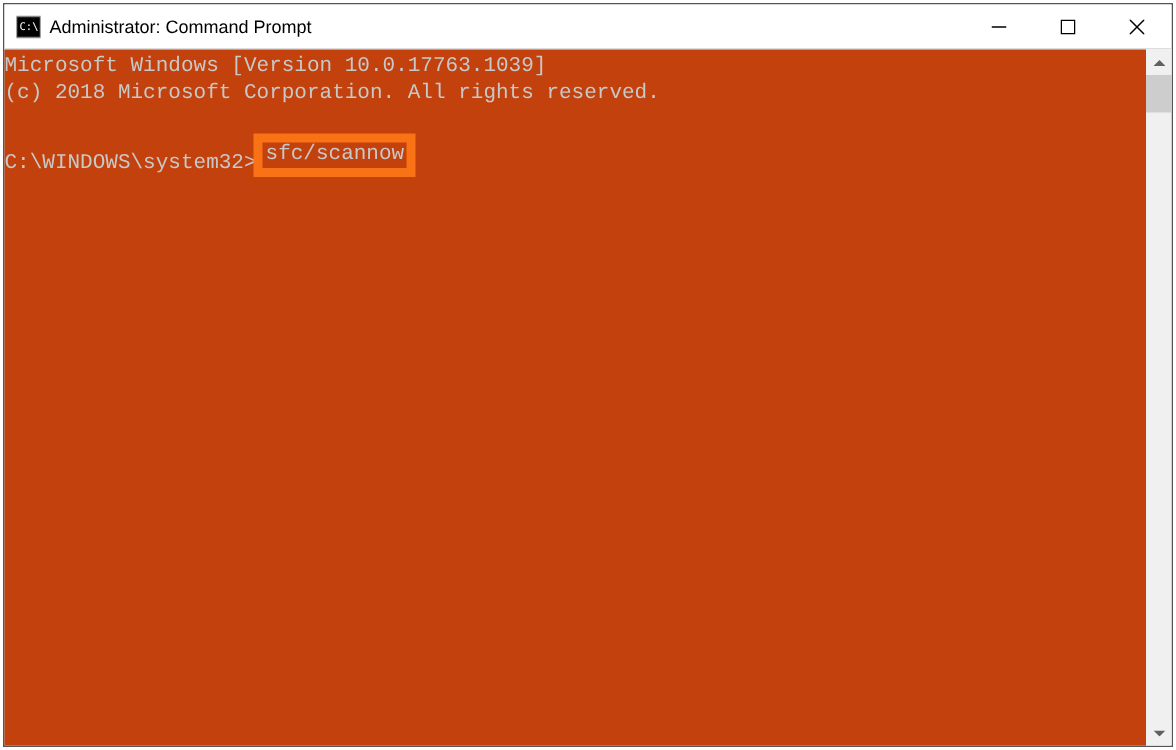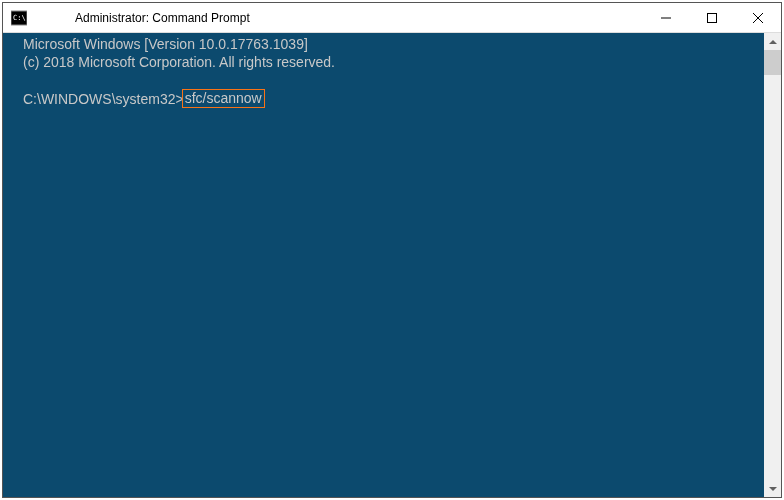--- a/index.html
+++ b/index.html
@@ -32,21 +32,20 @@
       margin-left: 8px;
       margin-right: 6px;
       display: flex;
       align-items: center;
       justify-content: center;
     }
     .titlebar-title {
       font-size: 12px;
       color: #000;
       flex: 1;
-      margin-left: 42px;
     }
     .window-controls {
       display: flex;
       height: 100%;
     }
     .window-btn {
       width: 46px;
       height: 30px;
       display: flex;
       align-items: center;
@@ -57,26 +56,26 @@
     .terminal-area {
       position: absolute;
       top: 30px;
       left: 0;
       right: 0;
       bottom: 0;
       display: flex;
     }
     .terminal {
       flex: 1;
-      background: #0c4a6e;
+      background: #c2410c;
       color: #c8c8c8;
-      font-family: Liberation Sans, sans-serif;
+      font-family: Liberation Mono, monospace;
       font-size: 14px;
       line-height: 18px;
-      padding: 2px 20px;
+      padding: 2px 0;
       white-space: pre;
       overflow: hidden;
     }
     .scrollbar {
       width: 17px;
       background: #f0f0f0;
       position: relative;
     }
     .scrollbar-up, .scrollbar-down {
       position: absolute;
@@ -94,21 +93,21 @@
     .scrollbar-thumb {
       position: absolute;
       top: 17px;
       width: 17px;
       height: 25px;
       background: #cdcdcd;
     }
     .line { display: block; }
     .prompt-line { display: flex; align-items: flex-end; }
     .command-highlight {
-      border: 1px solid #f97316;
+      border: 6px solid #f97316;
       padding: 0 2px;
       margin-left: -2px;
       display: inline-block;
       line-height: 17px;
     }
   </style>
 </head>
 <body>
 
 <div class="window">

